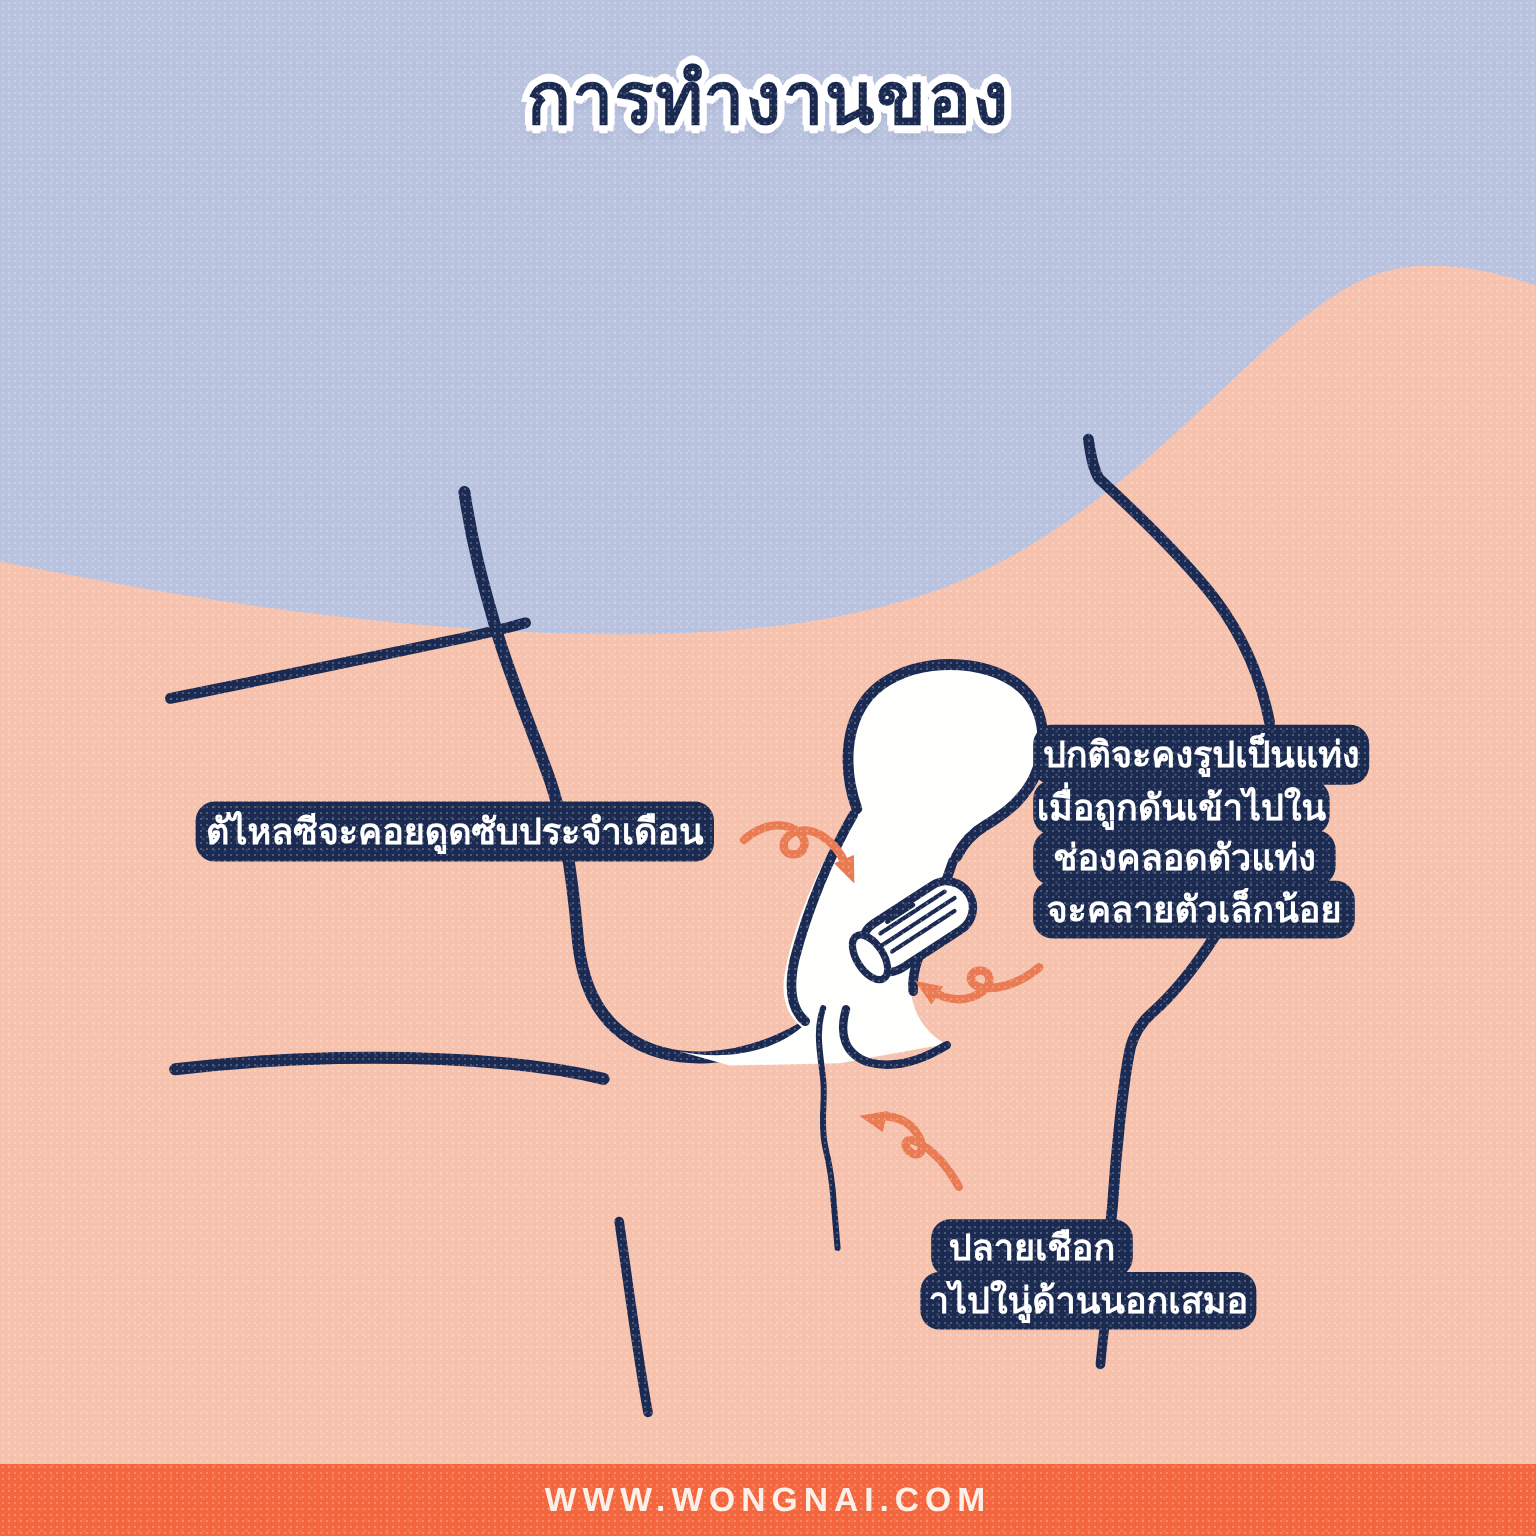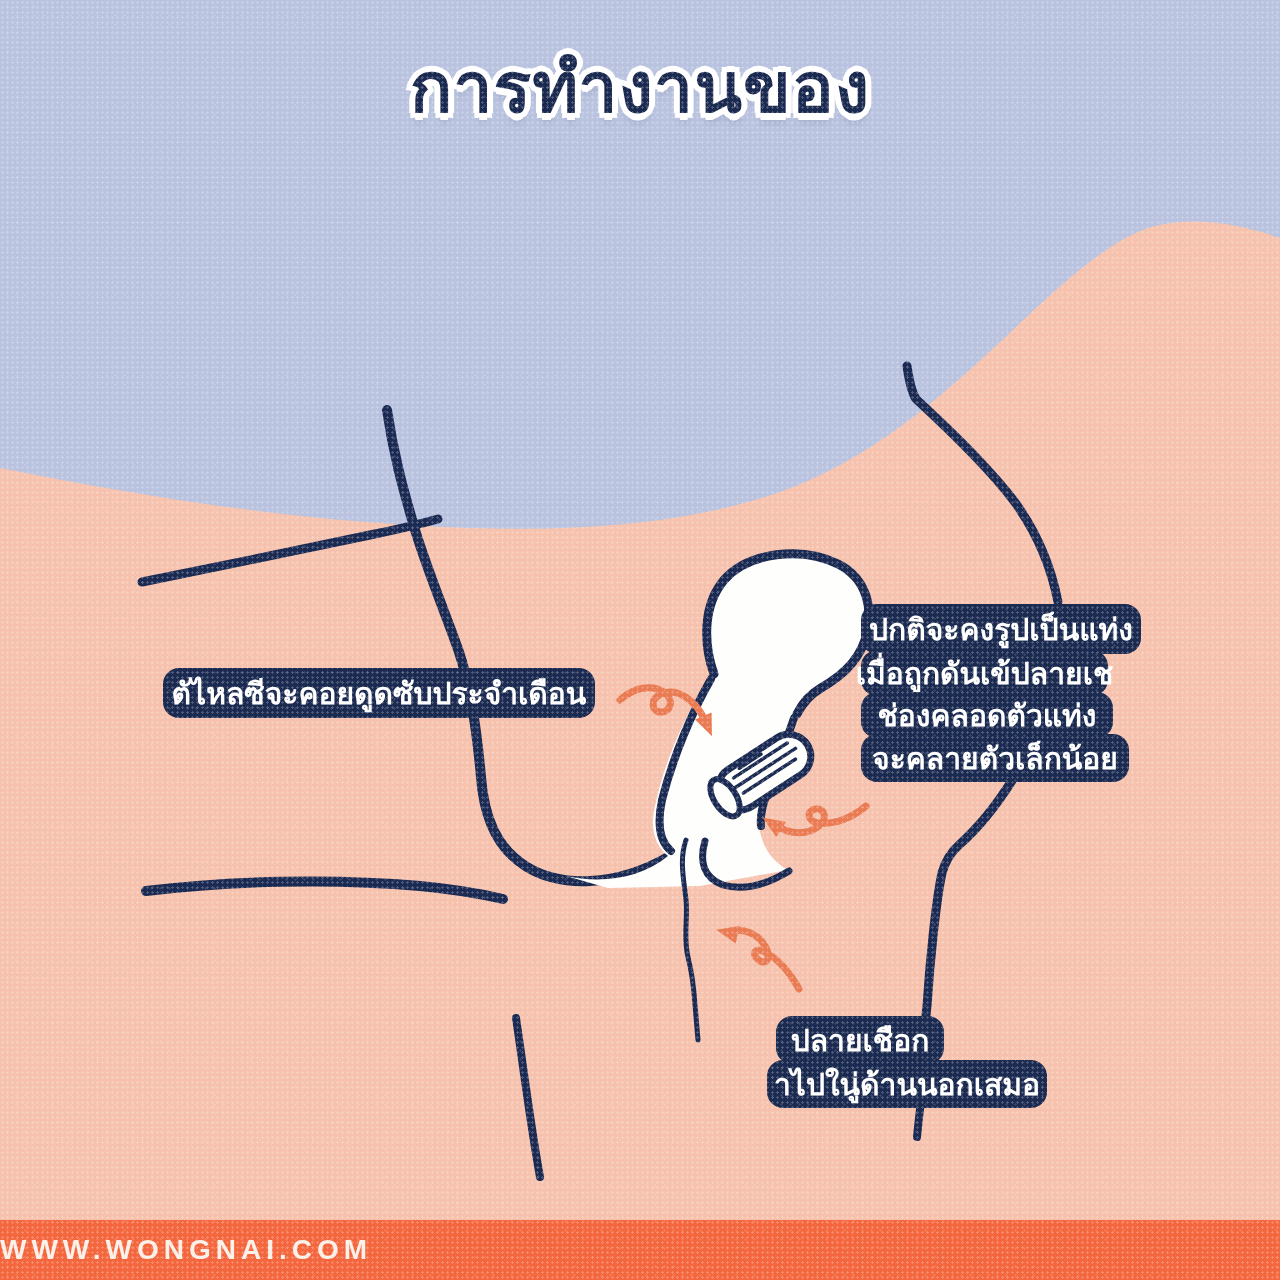--- a/index.html
+++ b/index.html
@@ -25,36 +25,36 @@
     position:absolute; left:0; top:48px; width:1280px; z-index:3;
     text-align:center; line-height:1.16; font-weight:700;
     color:#1a2950; letter-spacing:1px;
     -webkit-text-stroke:10px #ffffff;
     paint-order: stroke fill;
     text-shadow:
       -4px -4px 0 #fff, 4px -4px 0 #fff, -4px 4px 0 #fff, 4px 4px 0 #fff,
       -6px 0 0 #fff, 6px 0 0 #fff, 0 -6px 0 #fff, 0 7px 0 #fff,
       0 10px 6px rgba(140,150,185,.45);
   }
-  .title-line1 { font-size:70px; }
+  .title-line1 { font-size:61px; }
   .title-line2 { font-size:97px; }
 
   .bubble {
     position:absolute; z-index:4;
     background:#1b2a50; color:#ffffff;
     border-radius:16px;
     display:flex; align-items:center; justify-content:center;
     font-size:30px; font-weight:700; white-space:nowrap;
     line-height:1.1;
     text-align:center;
   }
 
   .footer {
     position:absolute; left:0; top:1220px; width:1280px; height:60px; z-index:5;
-    background:#f4663e; display:flex; align-items:center; 
+    background:#f4663e; display:flex; align-items:center; justify-content:center;
   }
   .footer-url {
     color:#fbf0e8; font-size:28px; font-weight:700; letter-spacing:5px;
     font-family:"Liberation Sans","DejaVu Sans",sans-serif;
   }
 </style>
 </head>
 <body>
 
 <div class="canvas">
@@ -140,21 +140,21 @@
     </g>
   </svg>
 
   <div class="title">
     <div class="title-line1">การทำงานของ</div>
   </div>
 
   <div class="bubble" style="left:163px; top:668px; width:432px; height:50px;">ตัไหลซีจะคอยดูดซับประจำเดือน</div>
 
   <div class="bubble" style="left:861px; top:604px; width:280px; height:50px;">ปกติจะคงรูปเป็นแท่ง</div>
-  <div class="bubble" style="left:861px; top:650px; width:247px; height:46px;">เมื่อถูกดันเข้ปลายเช</div>
+  <div class="bubble" style="left:861px; top:650px; width:247px; height:46px;">เมื่อถูกดันเข้าไปใน</div>
   <div class="bubble" style="left:861px; top:734px; width:268px; height:48px;">จะคลายตัวเล็กน้อย</div>
   <div class="bubble" style="left:861px; top:692px; width:252px; height:46px;">ช่องคลอดตัวแท่ง</div>
 
   <div class="bubble" style="left:776px; top:1016px; width:168px; height:48px;">ปลายเชือก</div>
   <div class="bubble" style="left:767px; top:1060px; width:280px; height:48px;">าไปในู่ด้านนอกเสมอ</div>
 
   <div class="footer">
     <span class="footer-url">WWW.WONGNAI.COM</span>
   </div>
 

